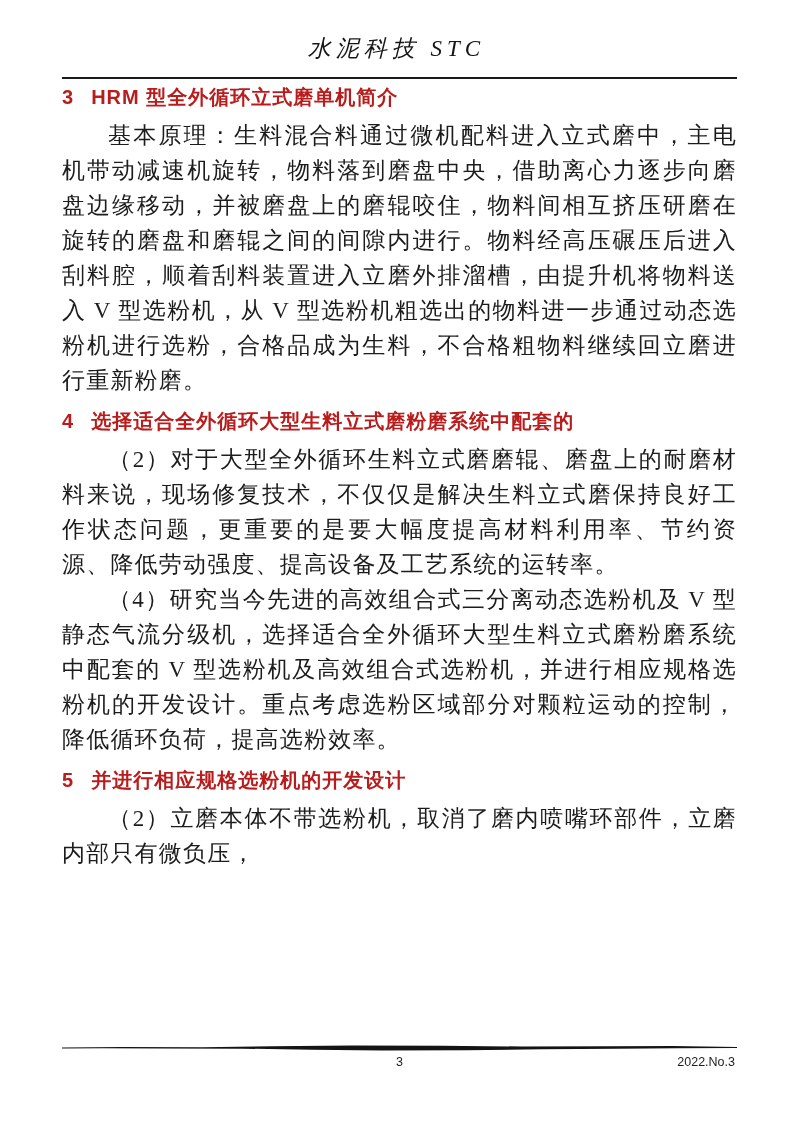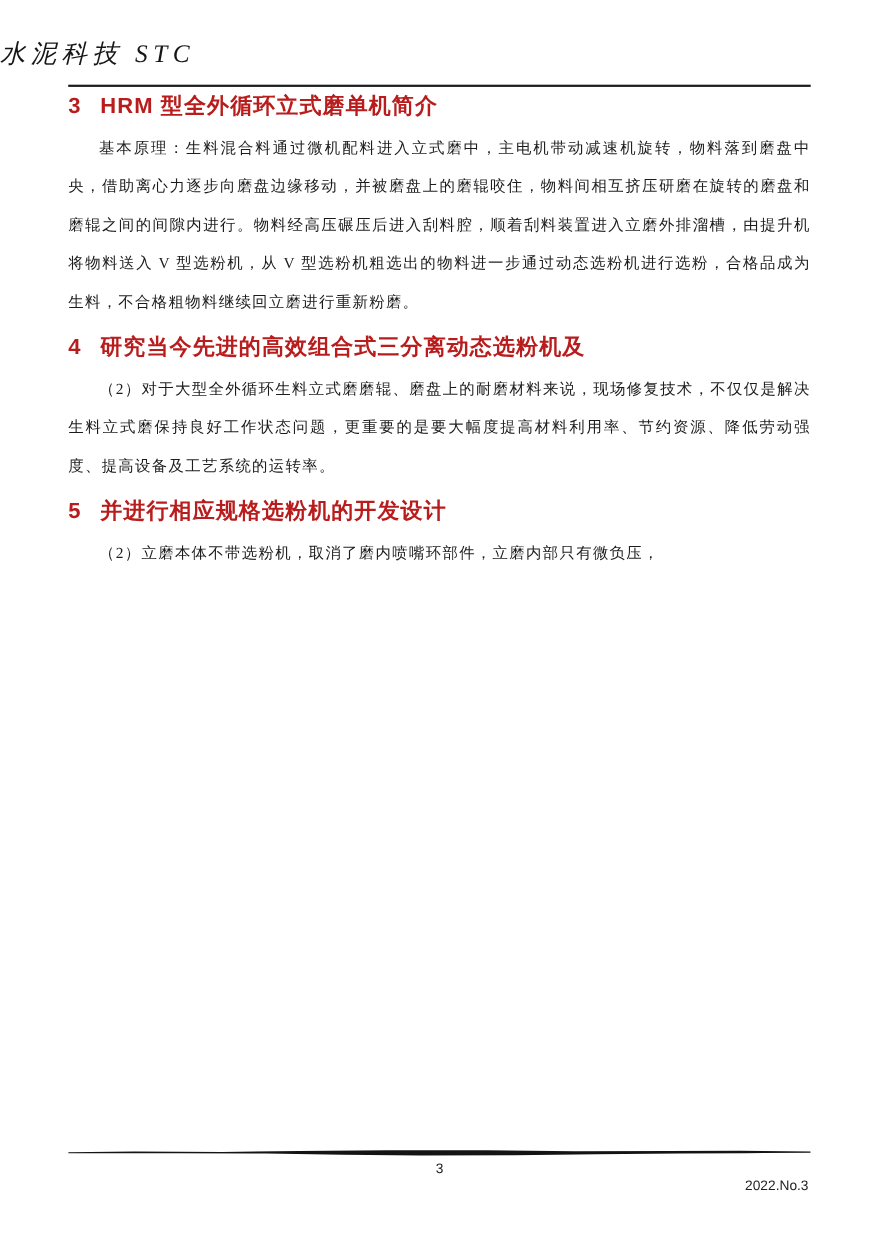--- a/index.html
+++ b/index.html
@@ -12,21 +12,21 @@
     width: 793px;
     height: 1122px;
     background: #ffffff;
     overflow: hidden;
     font-family: "Liberation Serif", "DejaVu Serif", serif;
     color: #1b1b1b;
   }
   
   .header-title {
     padding-top: 33px;
-    text-align: left;
+    text-align: center;
     font-size: 23px;
     font-style: italic;
     font-weight: 500;
     letter-spacing: 5px;
     color: #161616;
     line-height: 32px;
   }
   .header-rule {
     height: 0;
     border-top: 2px solid #1a1a1a;
@@ -43,21 +43,21 @@
     line-height: 30px;
     letter-spacing: 1px;
     color: #b91c1c;
     margin: 8px 0 6px 0;
   }
   h2.section-heading.first {
     margin-top: 3px;
   }
   .sec-num { margin-right: 17px; }
   p.body-para {
-    font-size: 14px;
+    font-size: 23px;
     line-height: 35px;
     margin: 0;
     padding: 0;
     text-align: justify;
     text-indent: 2em;
     letter-spacing: 1.2px;
     color: #1c1c1c;
   }
   
   .footer {
@@ -80,42 +80,43 @@
   }
   .page-num {
     position: absolute;
     left: 50%;
     transform: translateX(-50%);
     top: 3px;
   }
   .issue {
     position: absolute;
     right: 2px;
-    top: 19px;
+    top: 3px;
   }
 </style>
 </head>
 <body>
 
 <div class="page">
 
   <div class="header-title">水泥科技 STC</div>
   <div class="header-rule"></div>
 
   <div class="content">
 
     <h2 class="section-heading first">
       <span class="sec-num">3</span><span class="sec-title">HRM 型全外循环立式磨单机简介</span>
     </h2>
     <p class="body-para">基本原理：生料混合料通过微机配料进入立式磨中，主电机带动减速机旋转，物料落到磨盘中央，借助离心力逐步向磨盘边缘移动，并被磨盘上的磨辊咬住，物料间相互挤压研磨在旋转的磨盘和磨辊之间的间隙内进行。物料经高压碾压后进入刮料腔，顺着刮料装置进入立磨外排溜槽，由提升机将物料送入 V 型选粉机，从 V 型选粉机粗选出的物料进一步通过动态选粉机进行选粉，合格品成为生料，不合格粗物料继续回立磨进行重新粉磨。</p>
 
     <h2 class="section-heading">
-      <span class="sec-num">4</span><span class="sec-title">研究当今先进的高效组合式三分离动态选粉机及</span>
+      <span class="sec-num">4</span><span class="sec-title">选择适合全外循环大型生料立式磨粉磨系统中配套的</span>
     </h2>
     <p class="body-para">（2）对于大型全外循环生料立式磨磨辊、磨盘上的耐磨材料来说，现场修复技术，不仅仅是解决生料立式磨保持良好工作状态问题，更重要的是要大幅度提高材料利用率、节约资源、降低劳动强度、提高设备及工艺系统的运转率。</p>
+    <p class="body-para">（4）研究当今先进的高效组合式三分离动态选粉机及 V 型静态气流分级机，选择适合全外循环大型生料立式磨粉磨系统中配套的 V 型选粉机及高效组合式选粉机，并进行相应规格选粉机的开发设计。重点考虑选粉区域部分对颗粒运动的控制，降低循环负荷，提高选粉效率。</p>
 
     <h2 class="section-heading">
       <span class="sec-num">5</span><span class="sec-title">并进行相应规格选粉机的开发设计</span>
     </h2>
     <p class="body-para">（2）立磨本体不带选粉机，取消了磨内喷嘴环部件，立磨内部只有微负压，</p>
 
   </div>
 
   <div class="footer">
     <svg class="footer-rule-svg" viewBox="0 0 675 8" preserveAspectRatio="none" aria-hidden="true">

